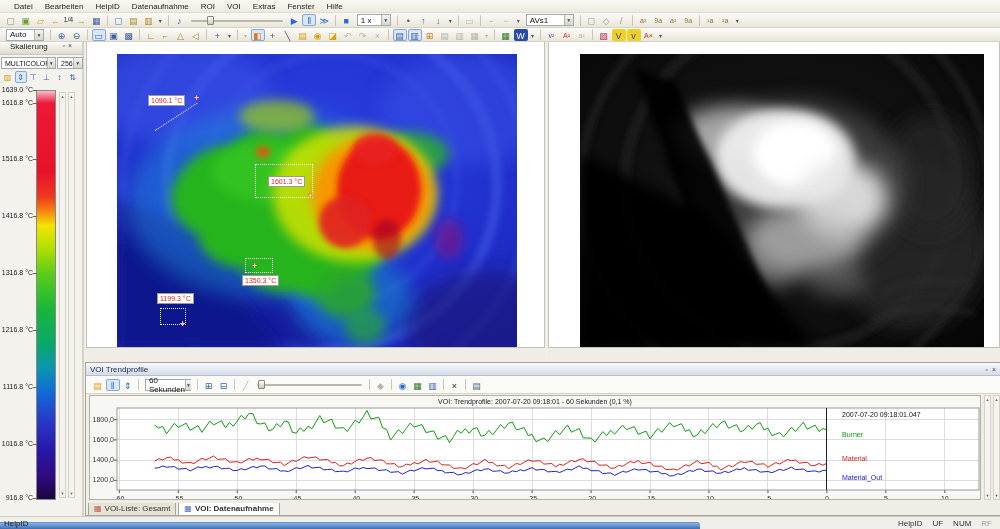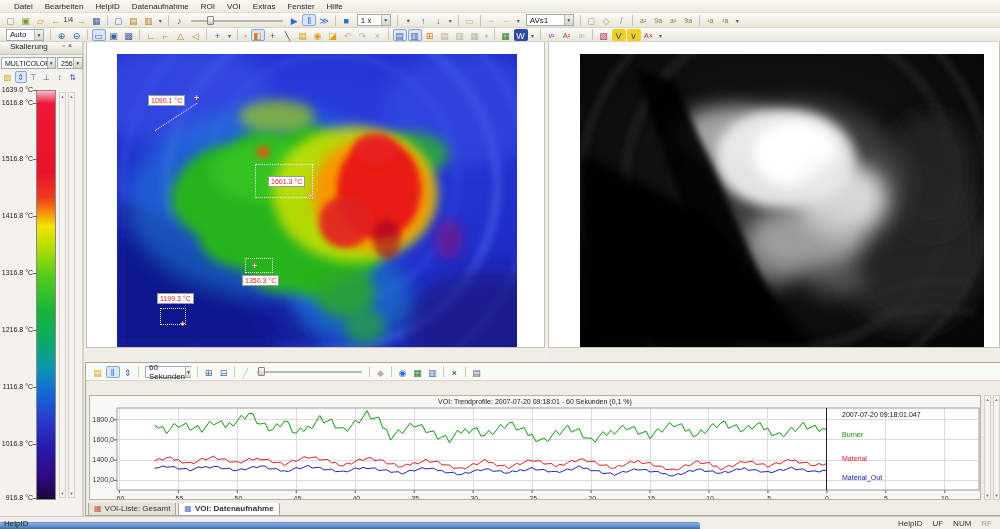--- a/index.html
+++ b/index.html
@@ -370,20 +370,27 @@
         <g filter="url(#g3)" fill="none" stroke="#2e2e2e" opacity="0.6">
           <path d="M300,240 q40,-20 90,-10" stroke-width="5"></path>
           <path d="M290,265 q50,-18 105,-5" stroke-width="4"></path>
         </g>
       </svg>
     </div>
   </div>
 </div>
 
 <div id="trend">
+  <div class="trend-header">
+    <span>VOI Trendprofile</span>
+    <span class="hicons">
+      <span>▫</span>
+      <span>×</span>
+    </span>
+  </div>
   <div class="trend-toolbar">
     <div class="tgroup">
         <span class="ticon" style="color: rgb(216, 160, 24);">▤</span>
         <span class="ticon active" style="color: rgb(42, 106, 208);">‖</span>
         <span class="ticon" style="color: rgb(58, 95, 168);">⇕</span>
         <span class="ticon tsep"></span>
       </div>
     <span class="combo" style="width:46px">
       <span>60 Sekunden</span>
       <span class="arrow">▼</span>

